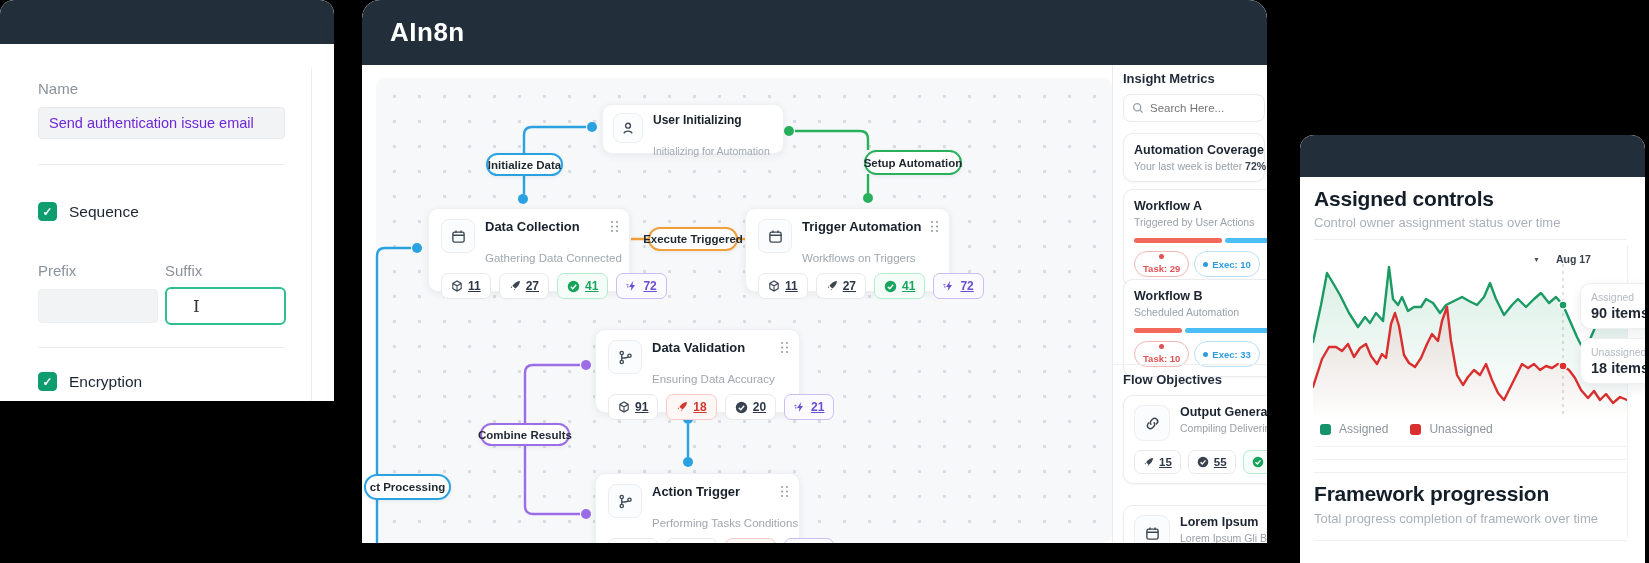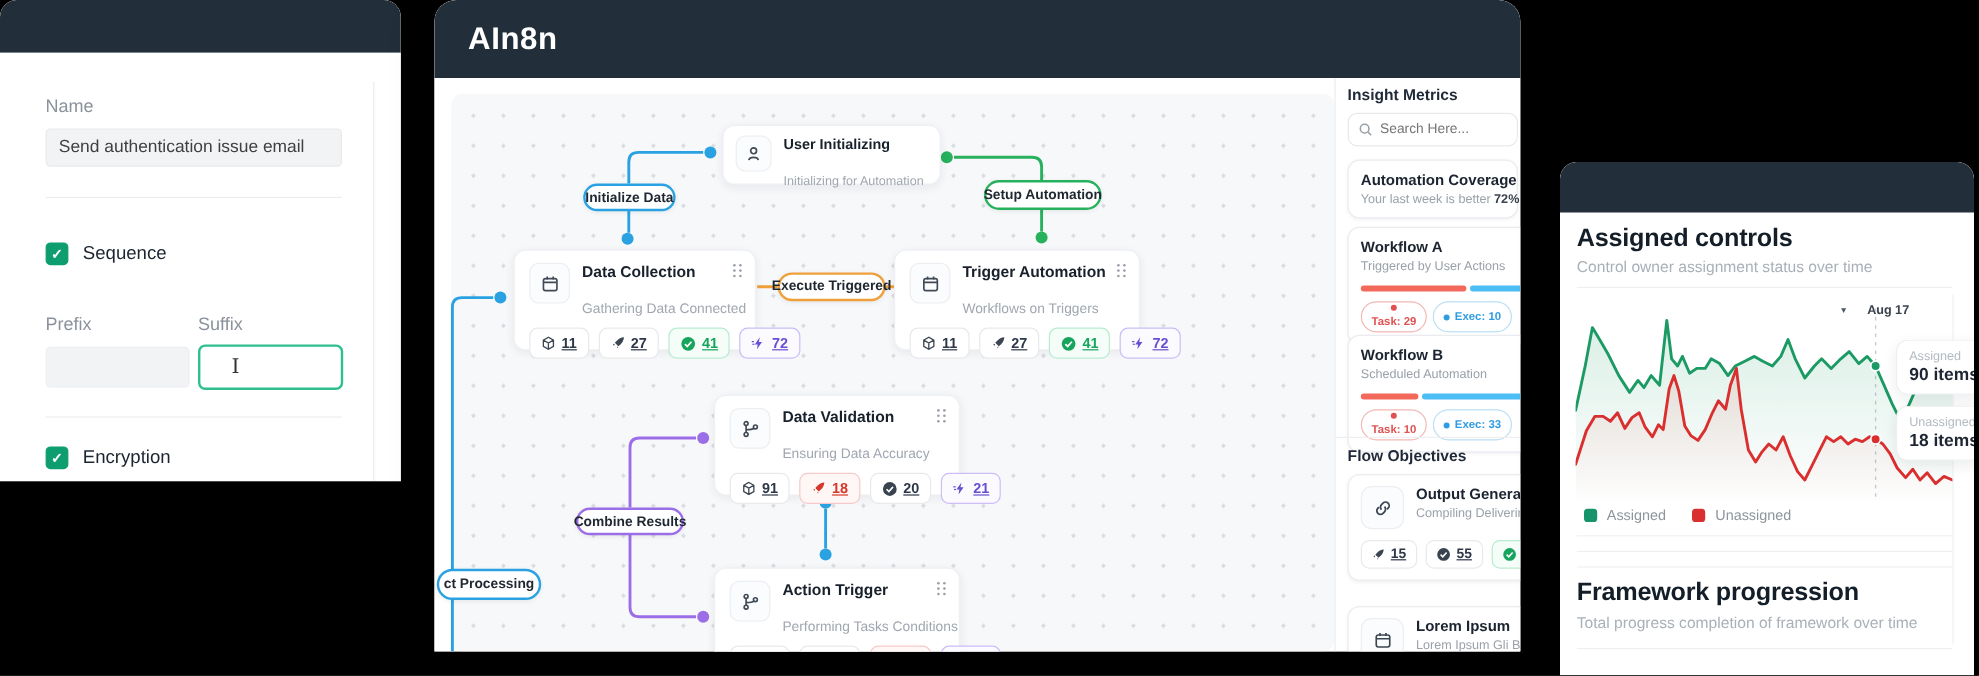--- a/index.html
+++ b/index.html
@@ -9,21 +9,21 @@
 
   .panel { position:absolute; background:#fff; box-shadow:0 8px 30px rgba(0,0,0,.55); }
   .dark { background:#222f3a; }
 
   
   #left-panel { left:0; top:130; width:334px; height:401px; border-radius:14px 14px 0 0; overflow:hidden; }
   #left-header { position:absolute; left:0; top:0; right:0; height:44px; border-radius:14px 14px 0 0; }
   #left-body { position:absolute; top:44px; left:0; right:0; bottom:0; background:#fff; }
   #left-vline { position:absolute; right:22px; top:24px; bottom:0; width:1px; background:#ececef; }
   .fld-label { position:absolute; left:38px; font-size:15px; color:#8b929b; }
-  #name-input { position:absolute; left:38px; top:63px; width:247px; height:32px; background:#f2f3f5; border:1px solid #e7e9ec; border-radius:4px; font-size:14.5px; color:#404040; padding:0 10px; font-family:"Liberation Sans",sans-serif; }
+  #name-input { position:absolute; left:38px; top:63px; width:247px; height:32px; background:#f2f3f5; border:1px solid #e7e9ec; border-radius:4px; font-size:14.5px; color:#6d28d9; padding:0 10px; font-family:"Liberation Sans",sans-serif; }
   .hdiv { position:absolute; left:38px; width:247px; height:1px; background:#ebedf0; }
   .chk-row { position:absolute; left:38px; display:flex; align-items:center; gap:12px; }
   .chk { width:19px; height:19px; border-radius:4px; border:1px solid #d6dade; background:#fff; display:flex; align-items:center; justify-content:center; color:#fff; font-size:12px; font-weight:bold; }
   .chk.on { background:#0e9d6e; border-color:#0e9d6e; }
   .chk-label { font-size:15.5px; color:#1b2430; }
   #prefix-input { position:absolute; left:38px; top:245px; width:120px; height:34px; background:#f2f3f5; border:1px solid #eceef1; border-radius:4px; }
   #suffix-input { position:absolute; left:165px; top:243px; width:121px; height:38px; background:#fff; border:2px solid #2fbf8f; border-radius:6px; font-family:"DejaVu Serif", serif; font-size:17px; color:#333; padding-left:26px; }
 
   
   #center-panel { left:362px; top:0; width:905px; height:543px; border-radius:18px 18px 0 0; overflow:hidden; }
@@ -41,21 +41,21 @@
   .node-sub { font-size:11.5px; color:#a0a7b0; margin-top:17px; white-space:nowrap; }
   .drag-dots { position:absolute; right:10px; top:10px; color:#9aa1aa; }
   .stats { display:flex; gap:8px; margin-top:9px; }
   .badge { display:flex; align-items:center; gap:5px; height:26px; padding:0 9px; border-radius:7px; border:1px solid #e7e9ec; background:#fff; font-size:12px; font-weight:bold; color:#2d3748; white-space:nowrap;text-decoration:underline; }
   .badge.green { border-color:#b9ebd1; color:#17a45c; background:#f5fdf9; }
   .badge.purple { border-color:#ccbdf6; color:#6a4ed2; background:#fbfaff; }
   .badge.red { border-color:#f6caca; color:#d4382c; background:#fff7f6; }
 
   .pill { position:absolute; background:#fff; border:2px solid; border-radius:999px; display:flex; align-items:center; justify-content:center; font-size:11.5px; font-weight:bold; color:#1f2730; box-shadow:0 1px 4px rgba(16,24,40,.08); white-space:nowrap; }
   .pill.blue { border-color:#2aa2e2; }
-  .pill.green { border-color:#27b15d; }
+  .pill.green { border-color:#27b15d;margin-left:44px; }
   .pill.orange { border-color:#efa03b; }
   .pill.purple { border-color:#9b6ee8; }
 
   
   #sidebar { position:absolute; top:65px; right:0; width:155px; bottom:0; background:#fff; border-left:1px solid #e9ebee; overflow:hidden; }
   #sidebar-title { position:absolute; left:10px; top:6px; font-size:13px; font-weight:bold; color:#1f2937; }
   #search-box { position:absolute; left:10px; top:29px; width:142px; height:28px; border:1px solid #e7e9ec; border-radius:8px; background:#fff; display:flex; align-items:center; gap:6px; padding:0 8px; color:#98a0a9; }
   #search-box input { border:0; outline:0; width:100px; font-size:11.5px; color:#6b7280; font-family:"Liberation Sans",sans-serif; }
   .side-card { position:absolute; left:10px; border:1px solid #eaecef; border-radius:10px; background:#fff; padding:9px 10px; box-shadow:0 1px 3px rgba(16,24,40,.05); }
   .sc-title { font-size:12.5px; font-weight:bold; color:#1b2430; white-space:nowrap; }

